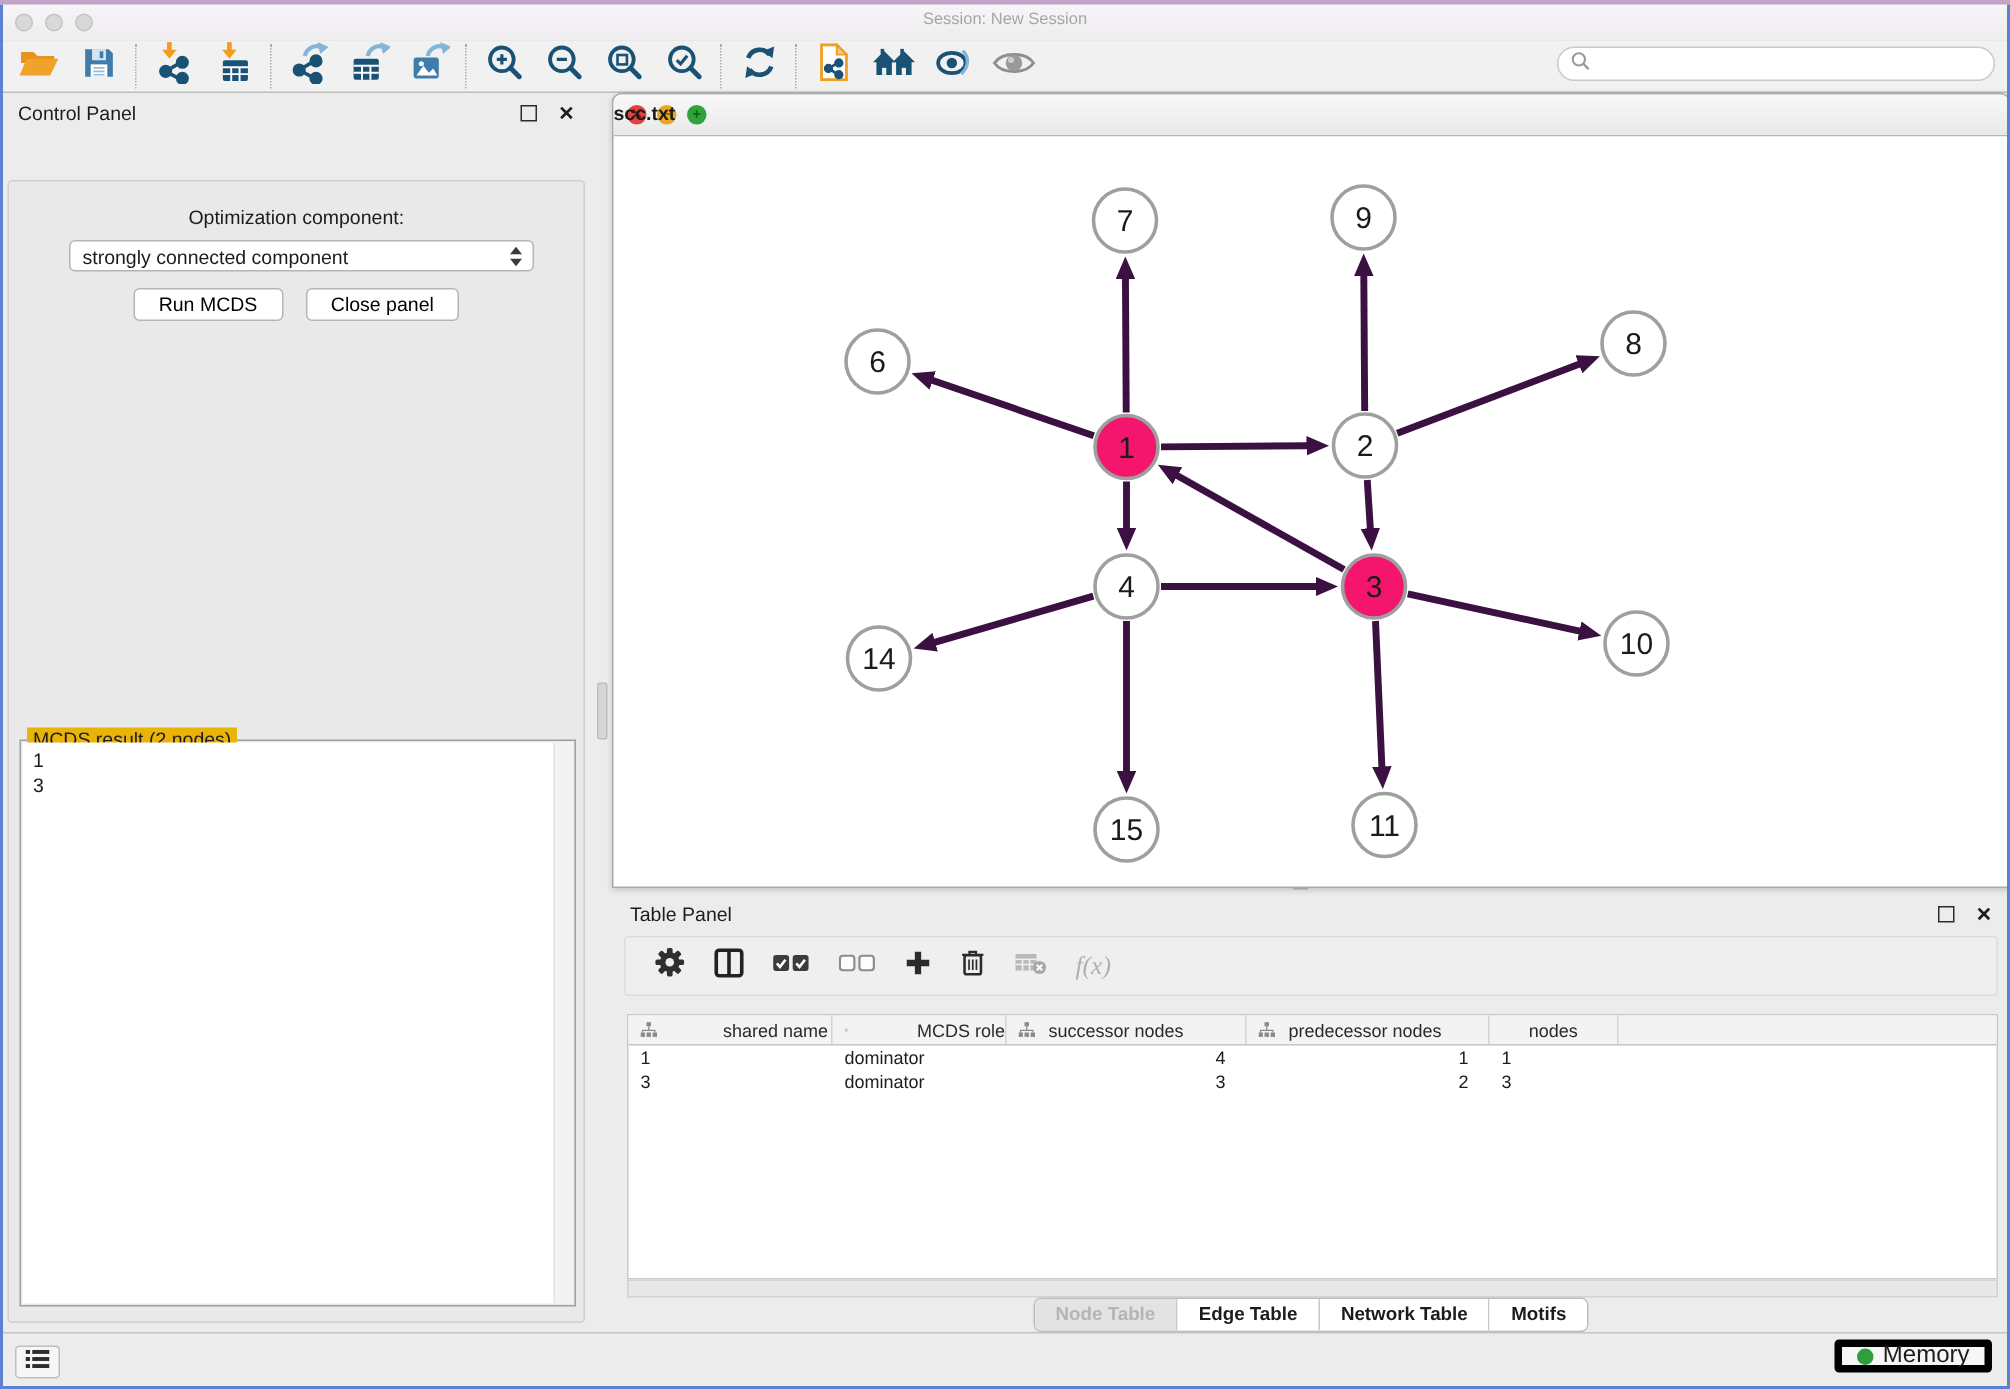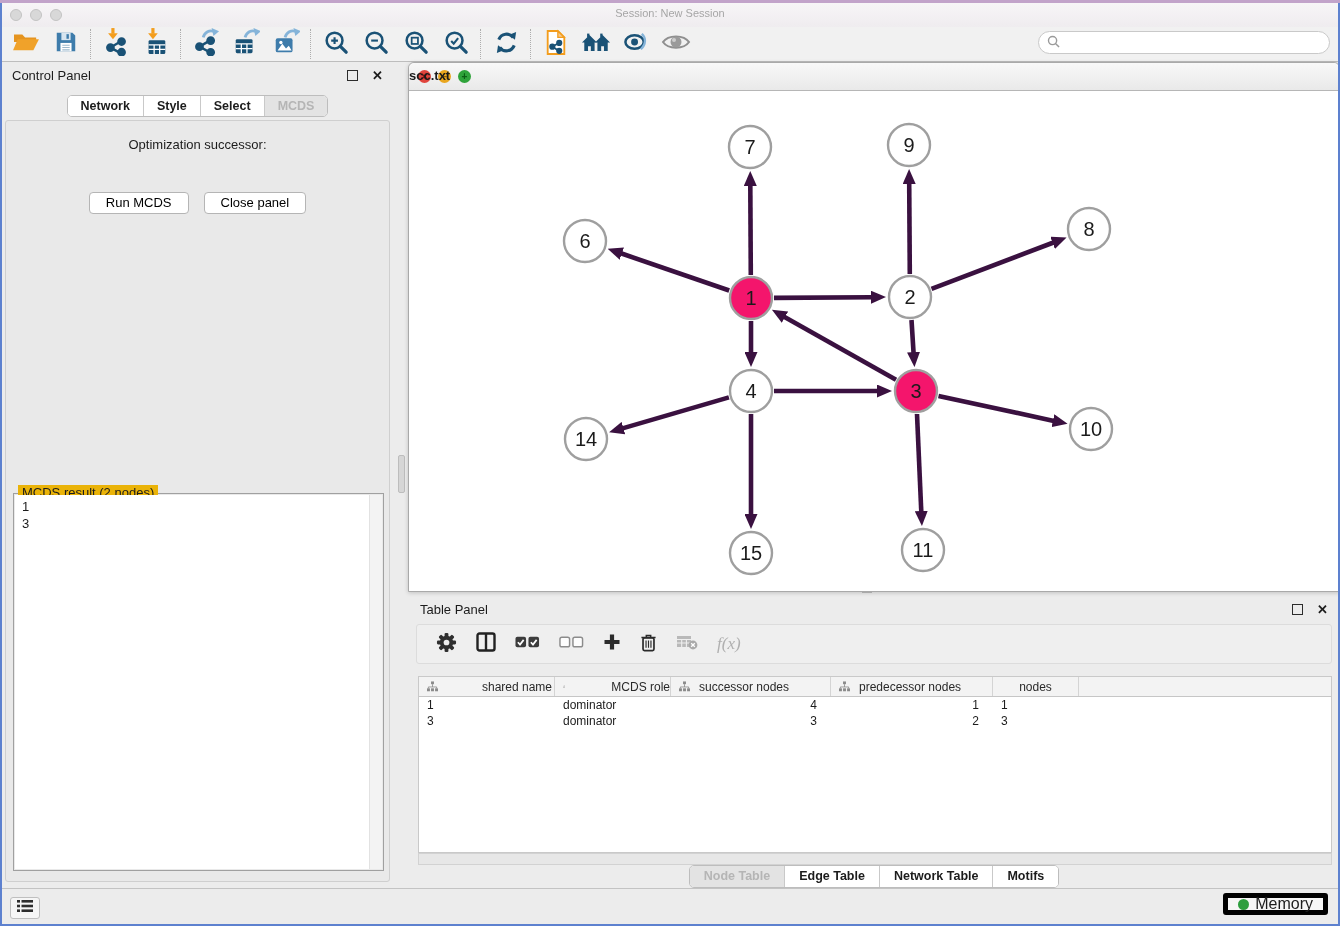--- a/index.html
+++ b/index.html
@@ -273,30 +273,26 @@
   </div>
 </div>
 
 <div class="control-panel">
   <div class="panel-head">
     <span>Control Panel</span>
     <span class="spacer"></span>
     <span class="float-box"></span>
     <span class="close-x">✕</span>
   </div>
-  <div class="cp-tabs">
-    <div class="seg">
-      <div class="tab">Network</div>
-      <div class="tab">Style</div>
-      <div class="tab">Select</div>
-      <div class="tab active">MCDS</div>
+  <div class="cp-content">
+    <div class="opt-label">Optimization component:</div>
+    <div class="cp-select">
+      <span>strongly connected component</span>
+      <span class="updown"></span>
     </div>
-  </div>
-  <div class="cp-content">
-    <div class="opt-label">Optimization successor:</div>
     <div class="cp-buttons">
       <button class="mac-btn">Run MCDS</button>
       <button class="mac-btn">Close panel</button>
     </div>
     <div class="mcds-fieldset">
       <div class="mcds-legend">MCDS result (2 nodes)</div>
       <div class="mcds-white">
         <div style="padding-top:3px;">
             <div class="mcds-line">1</div>
             <div class="mcds-line">3</div>

